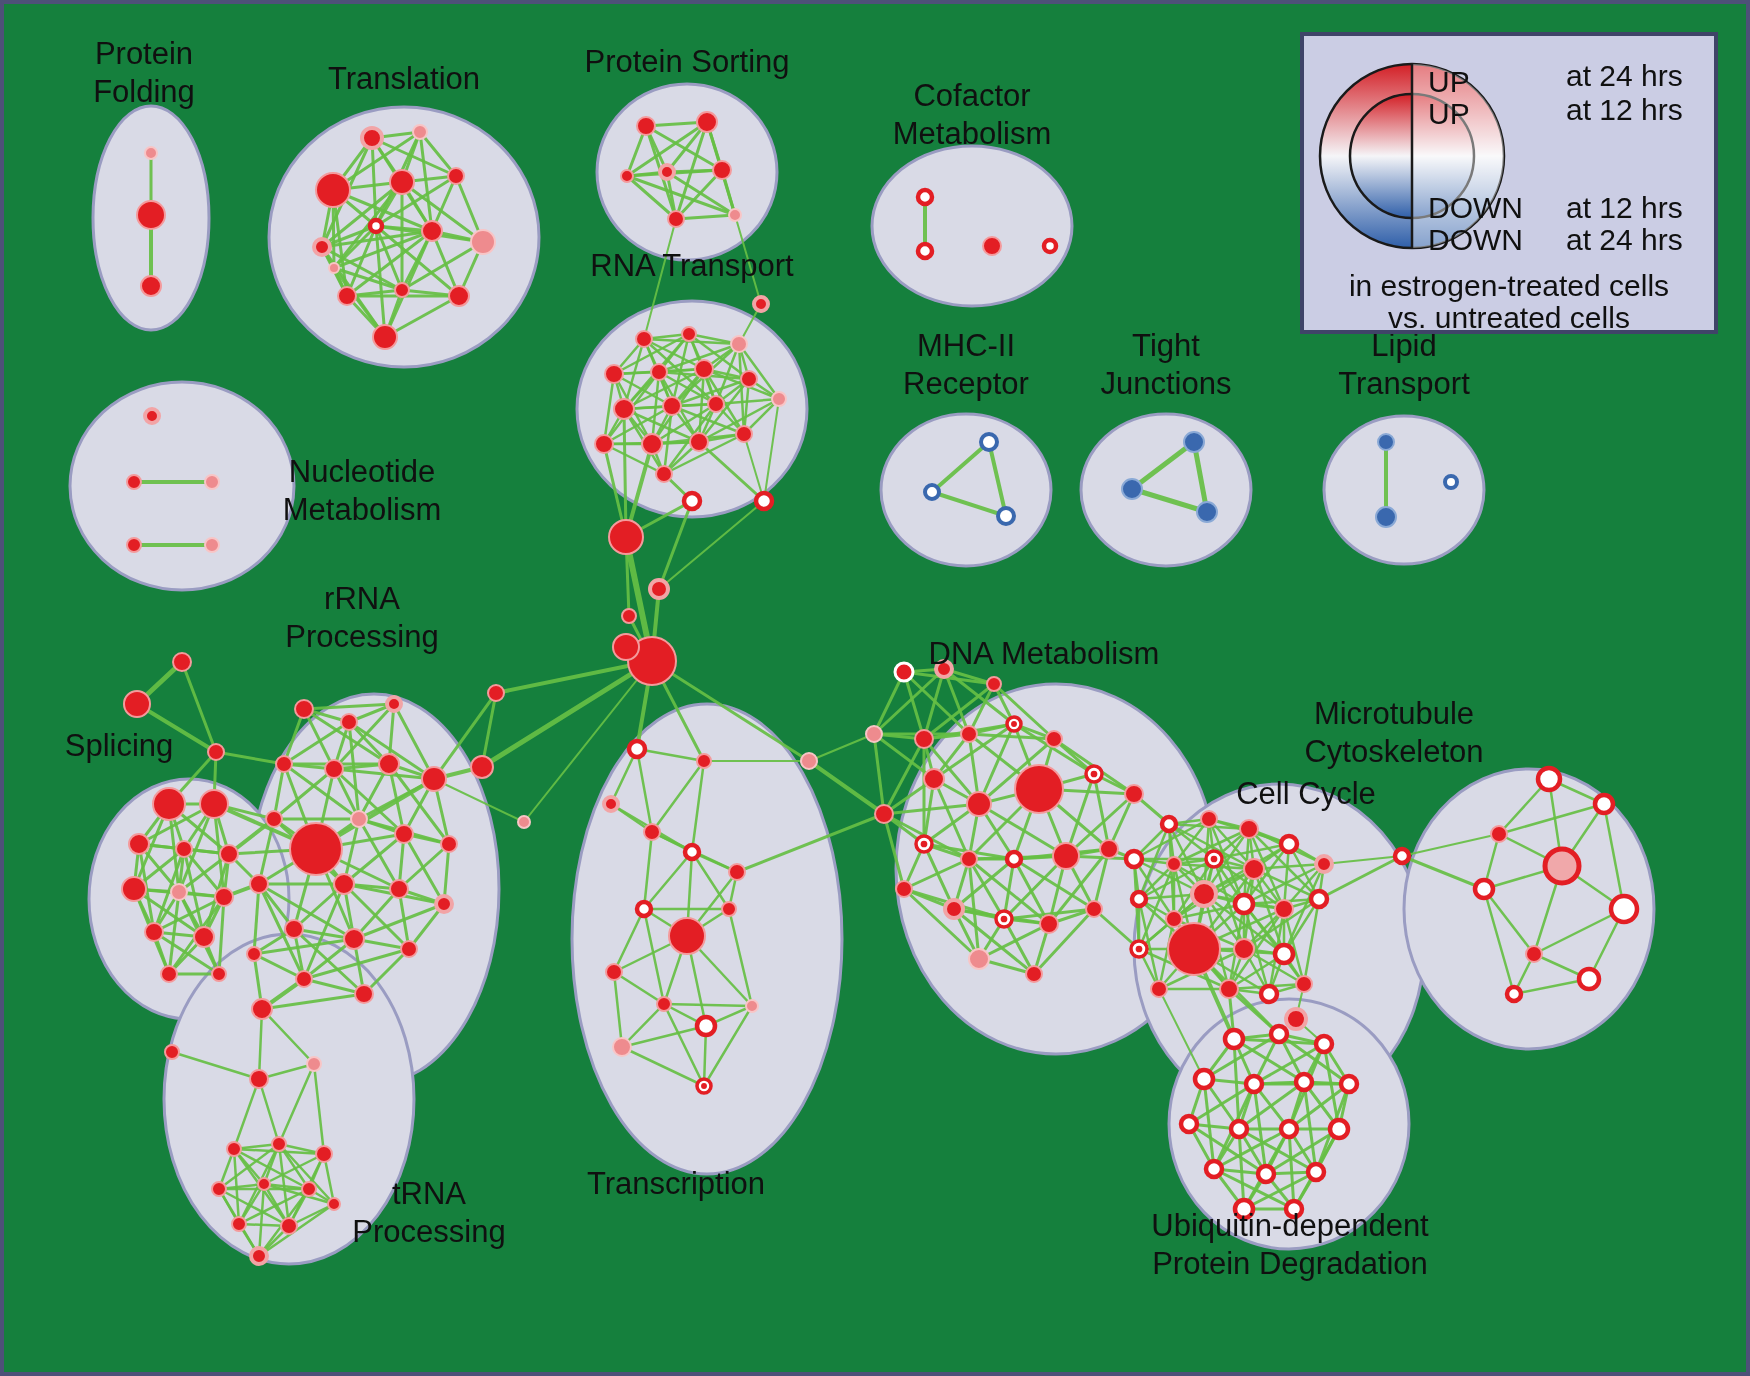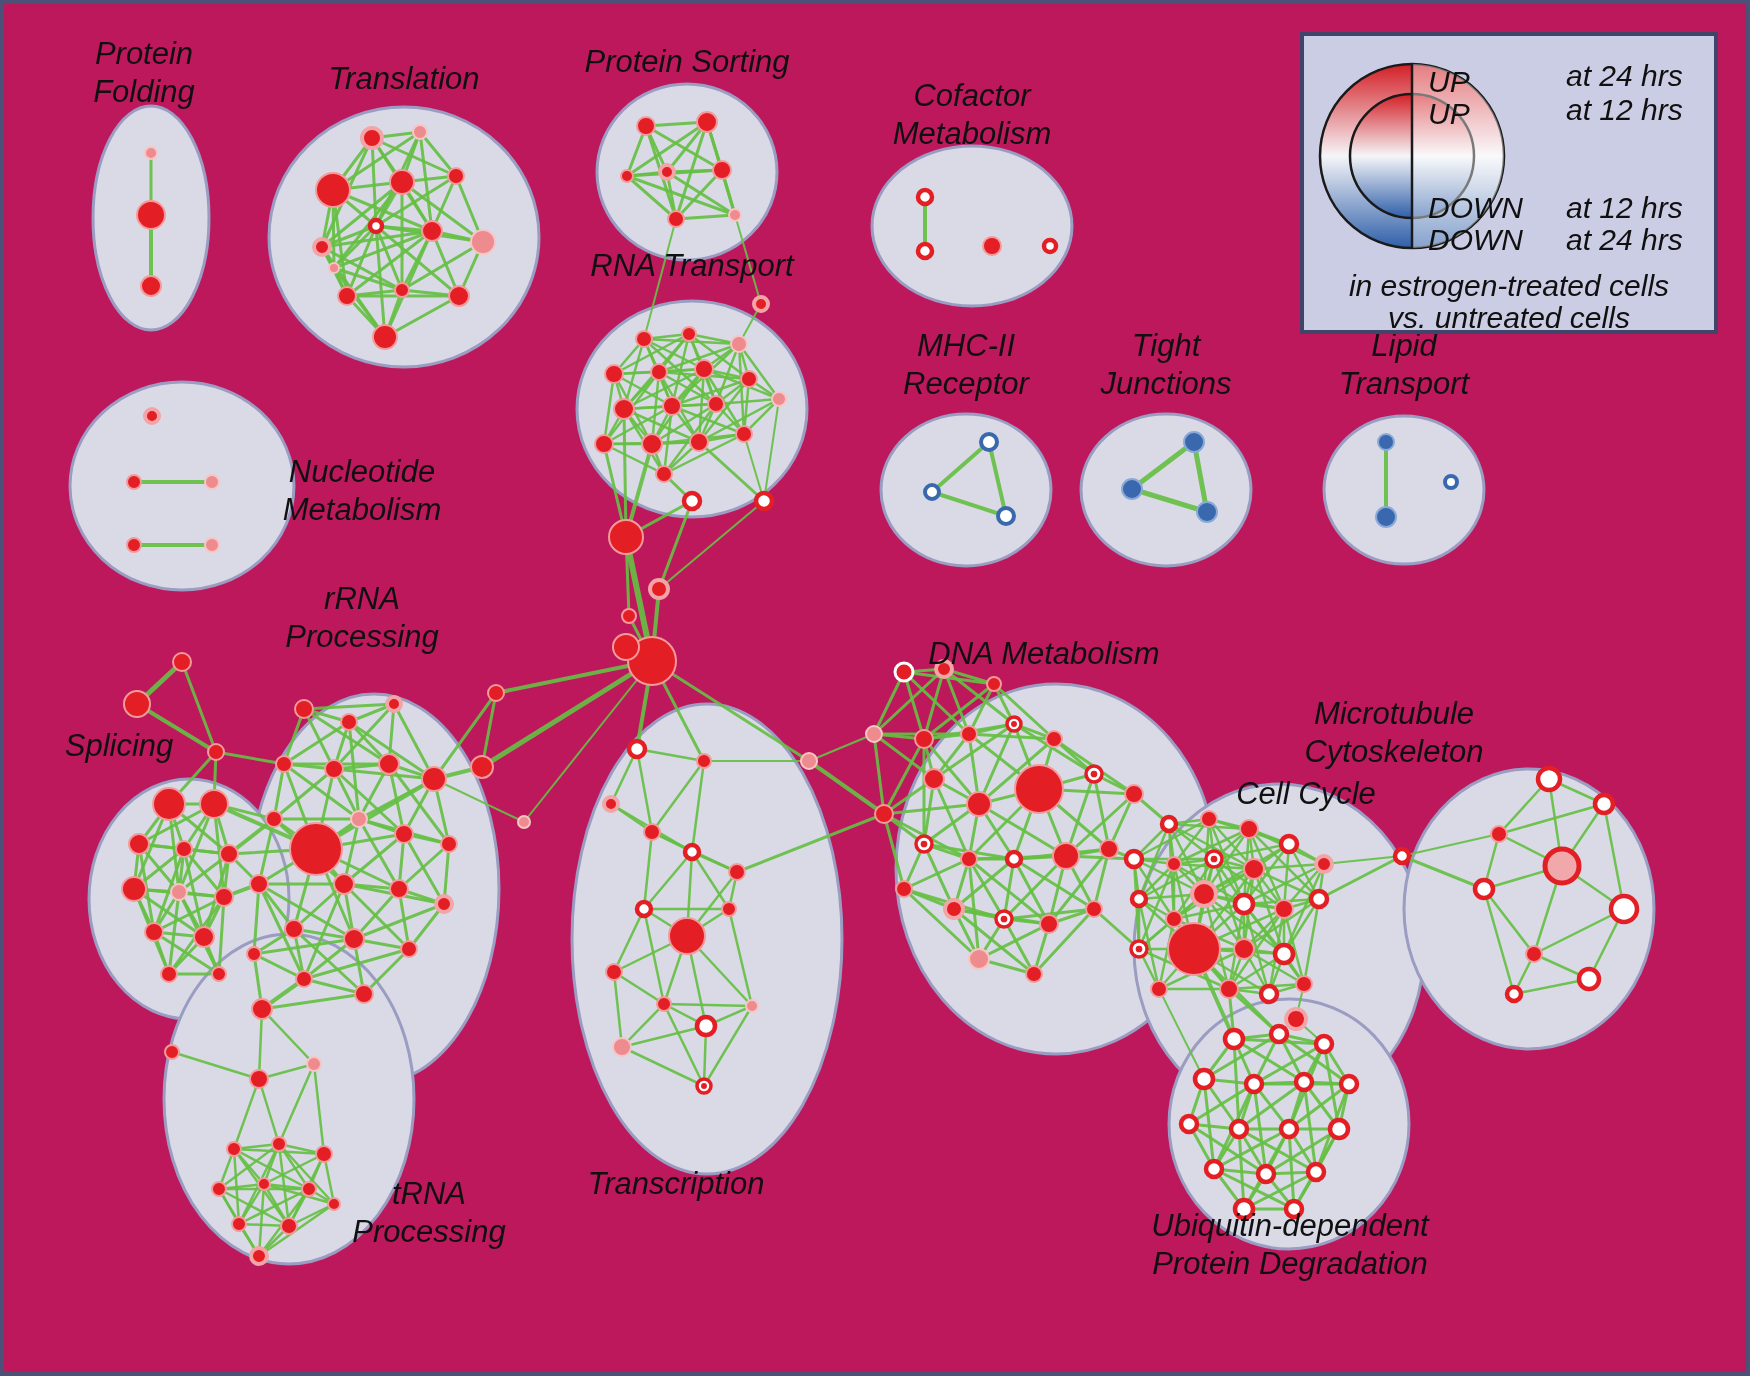--- a/index.html
+++ b/index.html
@@ -1,25 +1,24 @@
 <!DOCTYPE html>
 <html><head>
 <meta charset="utf-8">
 <style>
   html, body { margin: 0; padding: 0; background: #ffffff; }
   .figure {
     position: relative;
     width: 1750px;
     height: 1376px;
-    background: #be185d;
+    background: #15803d;
     border: 4px solid #4d5178;
     box-sizing: border-box;
     overflow: hidden;
     font-family: "Liberation Sans", sans-serif;
-    font-style: italic;
   }
   svg { position: absolute; left: 0; top: 0; }
   svg text {
     font-family: "Liberation Sans", sans-serif;
     fill: #101010;
   }
   .cluster-label { font-size: 31px; }
   .legend-text { font-size: 30px; }
 </style>
 </head>

